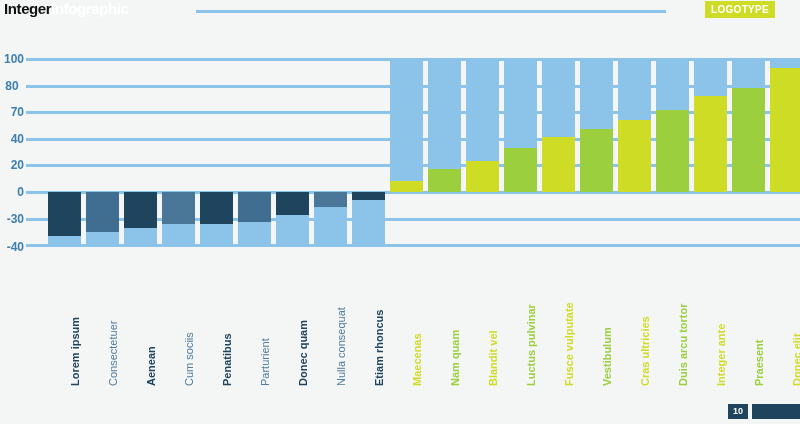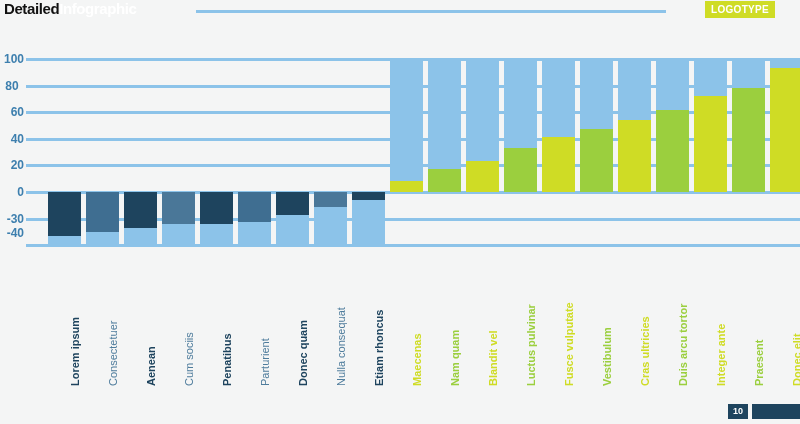--- a/index.html
+++ b/index.html
@@ -115,46 +115,46 @@
     left: 752px; top: 404px;
     width: 48px; height: 15px;
     background: #1e445e;
   }
 </style>
 </head>
 <body>
 
 <div id="header">
   <div id="title">
-    <span id="title-main">Detailed</span><span id="title-accent">Infographic</span>
+    <span id="title-main">Integer</span><span id="title-accent">Infographic</span>
   </div>
   <div id="header-rule"></div>
   <div id="logotype">LOGOTYPE</div>
 </div>
 
 <div id="plot">
   <div id="gridlines">
       <div class="gridline" style="top: 58px; width: 777px;"></div>
       <div class="gridline" style="top: 84.6px; width: 777px;"></div>
       <div class="gridline" style="top: 111.2px; width: 777px;"></div>
       <div class="gridline" style="top: 137.8px; width: 777px;"></div>
       <div class="gridline" style="top: 164.4px; width: 777px;"></div>
       <div class="gridline" style="top: 191px; width: 777px;"></div>
       <div class="gridline" style="top: 217.5px; width: 777px;"></div>
       <div class="gridline" style="top: 244px; width: 777px;"></div>
     </div>
   <div id="yticks">
       <div class="ytick" style="top: 53px;">100</div>
       <div class="ytick" style="top: 79.6px; text-align: center;">80</div>
-      <div class="ytick" style="top: 106.2px;">60</div>
+      <div class="ytick" style="top: 106.2px;">70</div>
       <div class="ytick" style="top: 132.8px;">40</div>
       <div class="ytick" style="top: 159.4px;">20</div>
       <div class="ytick" style="top: 186px;">0</div>
       <div class="ytick" style="top: 212.5px;">-30</div>
-      <div class="ytick" style="top: 227px;">-40</div>
+      <div class="ytick" style="top: 241px;">-40</div>
     </div>
   <div id="bars">
       <div class="bar-col" style="left: 48px;">
         <div class="bar-bg" style="background: rgb(140, 195, 233); top: 192px; height: 53px;"></div>
         <div class="bar-fg" style="background: rgb(30, 68, 94); top: 192px; height: 43.725px;"></div>
       </div>
       <div class="bar-col" style="left: 86px;">
         <div class="bar-bg" style="background: rgb(140, 195, 233); top: 192px; height: 53px;"></div>
         <div class="bar-fg" style="background: rgb(63, 110, 145); top: 192px; height: 39.75px;"></div>
       </div>

